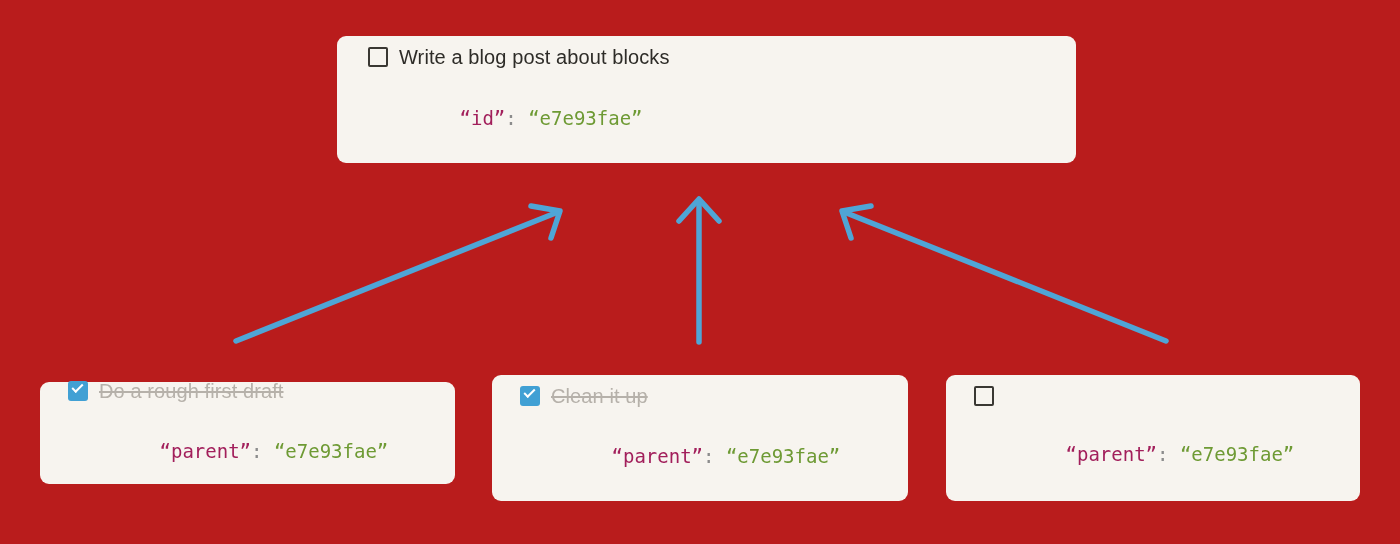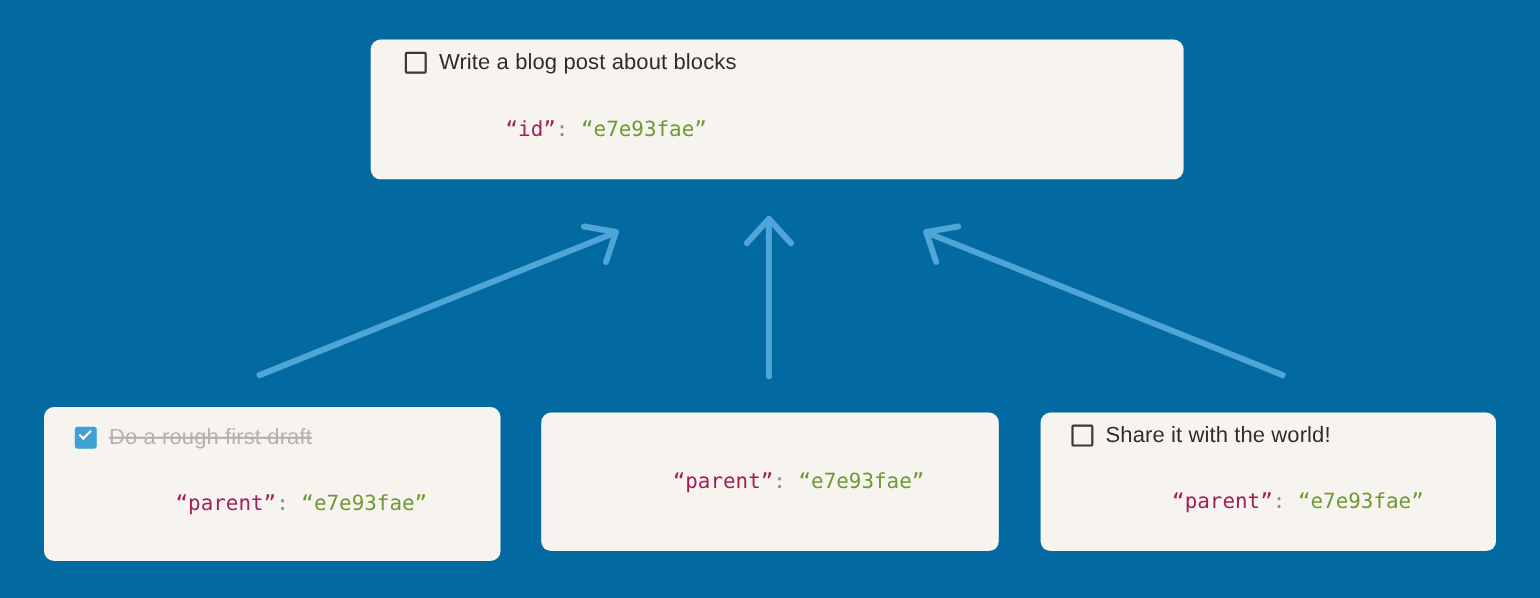--- a/index.html
+++ b/index.html
@@ -8,43 +8,43 @@
     background: #ffffff;
   }
   body {
     font-family: "Liberation Sans", sans-serif;
     -webkit-font-smoothing: antialiased;
   }
   #stage {
     position: relative;
     width: 1400px;
     height: 544px;
-    background: #0369a1;
+    background: #b91c1c;
     overflow: hidden;
   }
 
   
   .card {
     position: absolute;
     background: #F7F4EF;
     border-radius: 9px;
     box-sizing: border-box;
     padding: 0;
   }
   #card-parent {
     left: 337px;
     top: 36px;
     width: 739px;
     height: 127px;
   }
   #card-child-1 {
     left: 40px;
-    top: 370px;
+    top: 382px;
     width: 415px;
-    height: 140px;
+    height: 102px;
   }
   #card-child-2 {
     left: 492px;
     top: 375px;
     width: 416px;
     height: 126px;
   }
   #card-child-3 {
     left: 946px;
     top: 375px;
@@ -188,31 +188,36 @@
         <span class="todo-label done">Do a rough first draft</span>
       </div>
       <div class="json-row">
         <span class="json-key">“parent”</span><span class="json-colon">: </span><span class="json-val">“e7e93fae”</span>
       </div>
     </div>
   </div>
 
   <div class="card" id="card-child-2">
     <div class="card-inner">
+      <div class="todo-row">
+        <span class="checkbox checked">
+            <span class="tick"></span>
+          </span>
+        <span class="todo-label done">Clean it up</span>
+      </div>
       <div class="json-row">
         <span class="json-key">“parent”</span><span class="json-colon">: </span><span class="json-val">“e7e93fae”</span>
       </div>
     </div>
   </div>
 
   <div class="card" id="card-child-3">
     <div class="card-inner">
       <div class="todo-row">
         <span class="checkbox unchecked"></span>
-        <span class="todo-label">Share it with the world!</span>
       </div>
       <div class="json-row">
         <span class="json-key">“parent”</span><span class="json-colon">: </span><span class="json-val">“e7e93fae”</span>
       </div>
     </div>
   </div>
 
 </div>
 
 </body></html>

